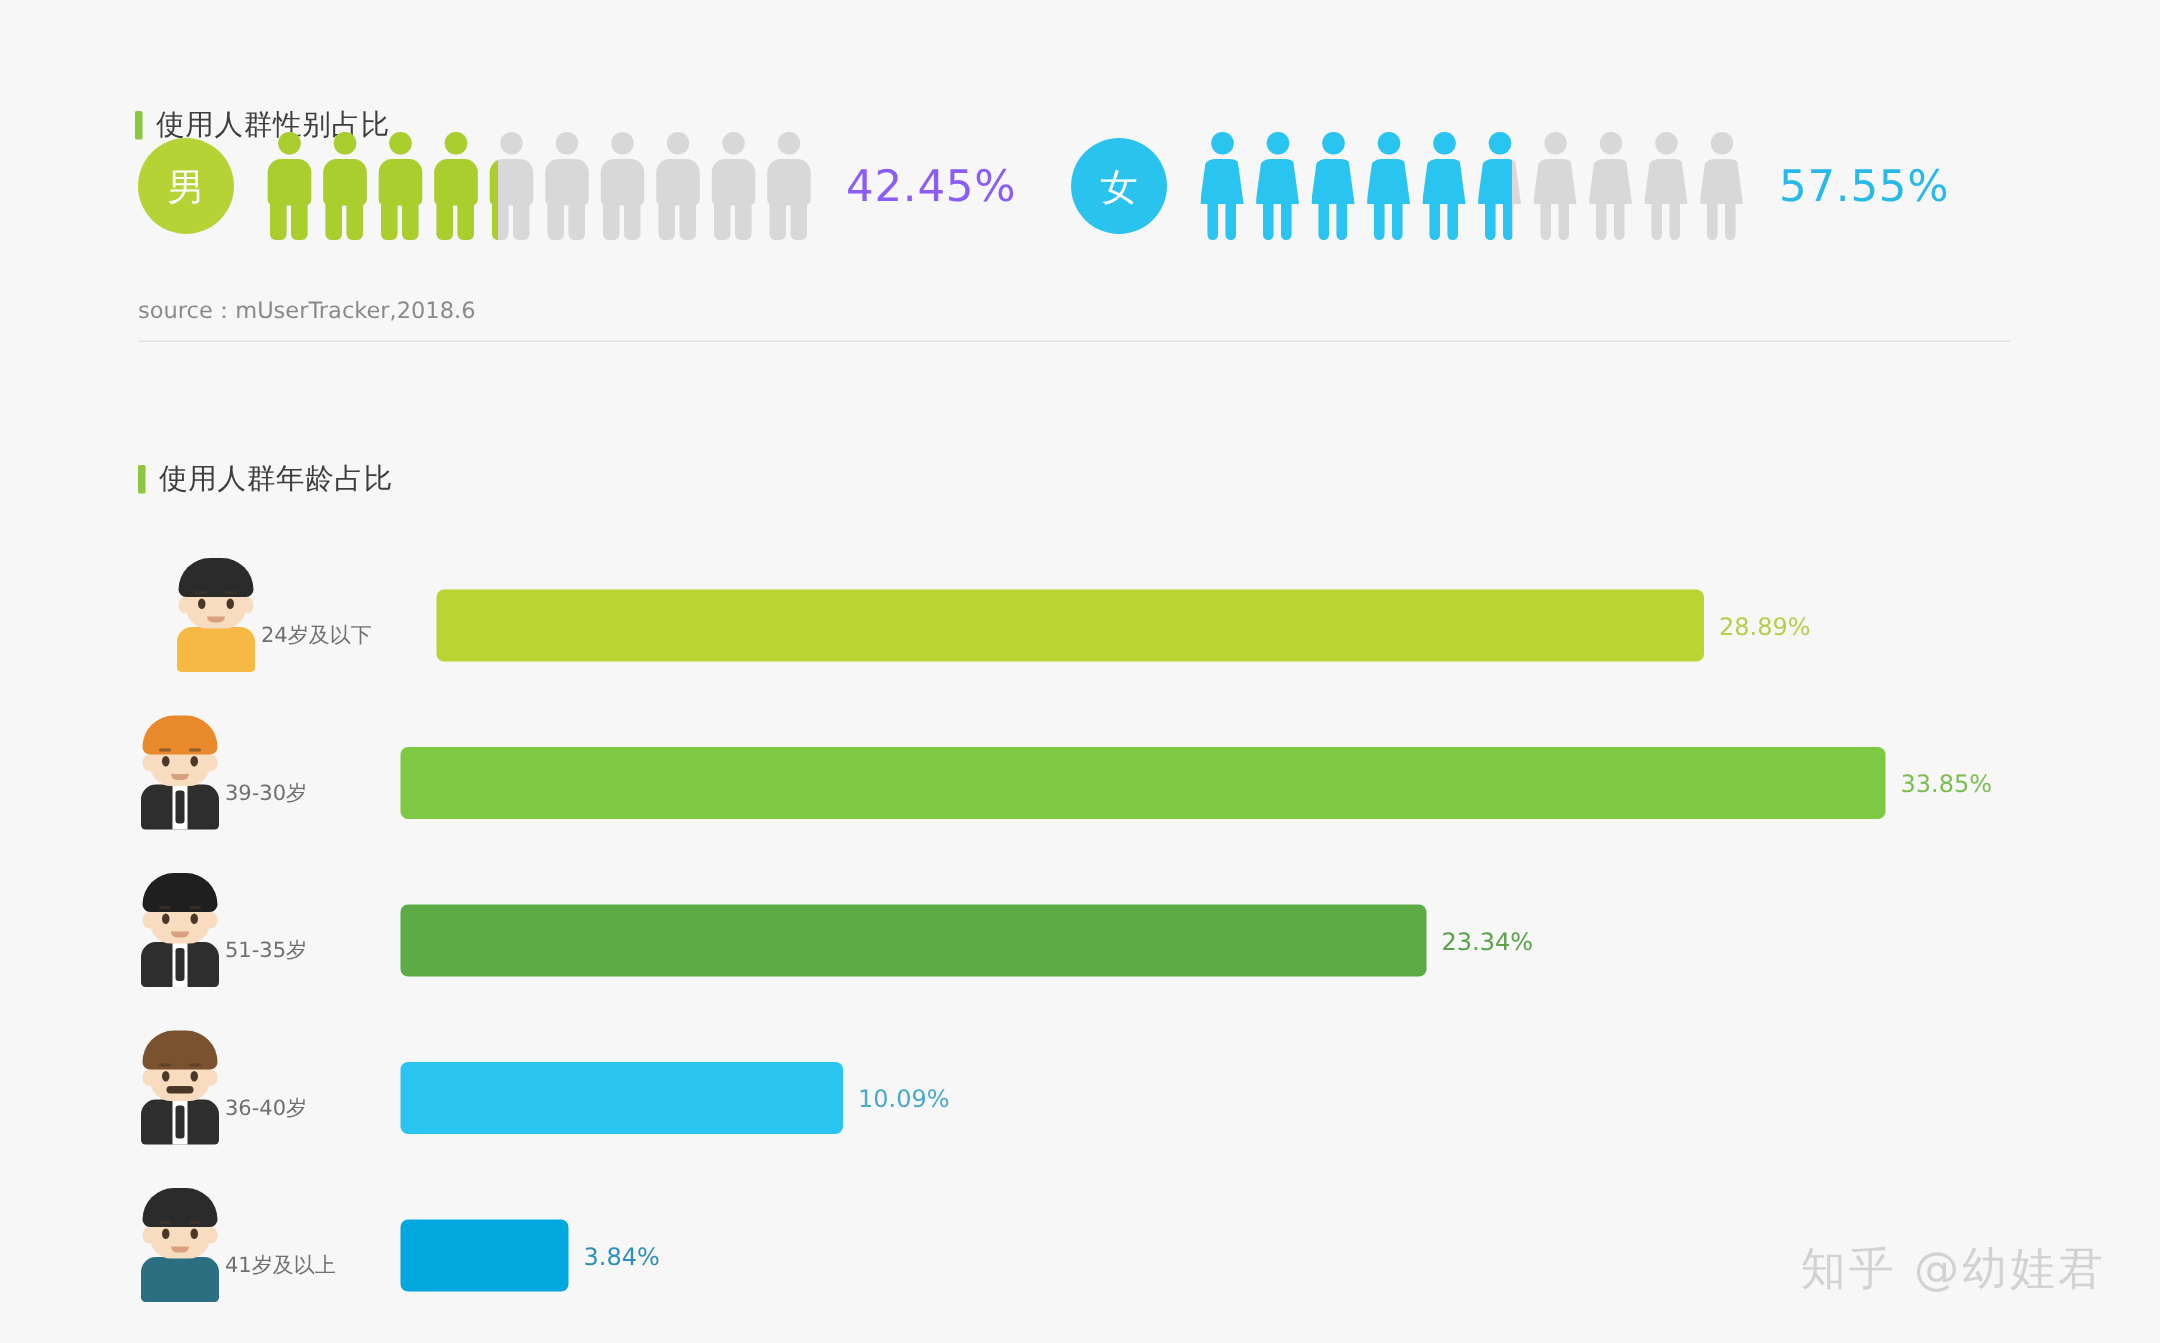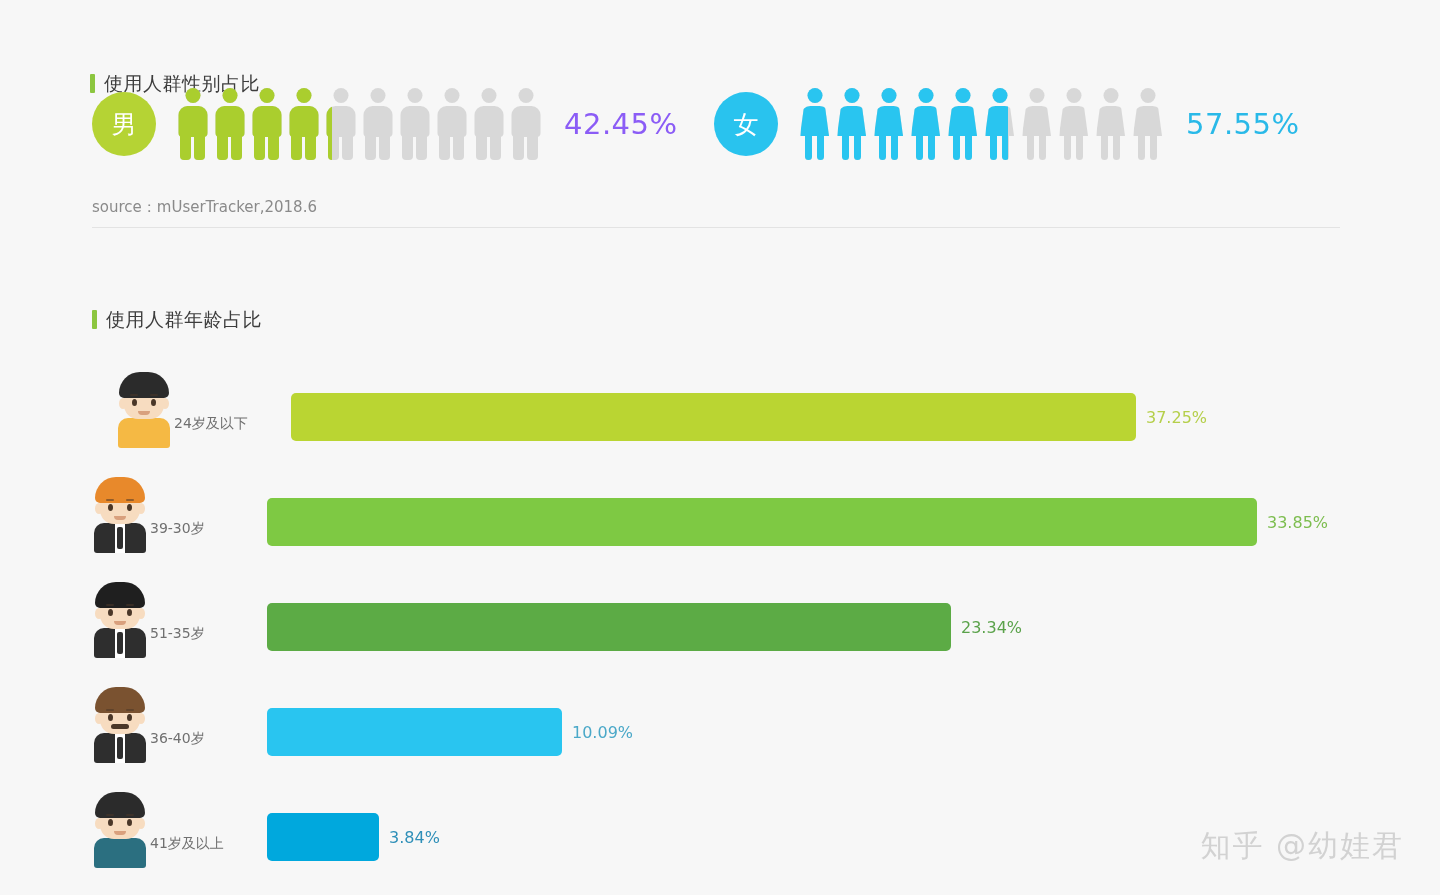--- a/index.html
+++ b/index.html
@@ -425,21 +425,21 @@
               <span class="hair" style="background:#2b2b2b"></span>
               <span class="brow-l"></span>
               <span class="brow-r"></span>
               <span class="eye-l"></span>
               <span class="eye-r"></span>
               <span class="mouth"></span>
             </div>
           </div>
           <div class="age-label">24岁及以下</div>
           <div class="bar" style="width: 845px; background: rgb(186, 213, 50);"></div>
-          <div class="bar-val" style="left: 1122px; color: rgb(181, 207, 74);">37.25%</div>
+          <div class="bar-val" style="left: 1122px; color: rgb(181, 207, 74);">28.89%</div>
         </div>
         <div class="age-row" style="top: 175px;">
           <div class="avatar">
             <div class="av">
               <span class="torso" style="background:#2e2e2e"></span>
               <span class="collar"></span>
               <span class="tie"></span>
               <span class="ear-l"></span>
               <span class="ear-r"></span>
               <span class="face"></span>

